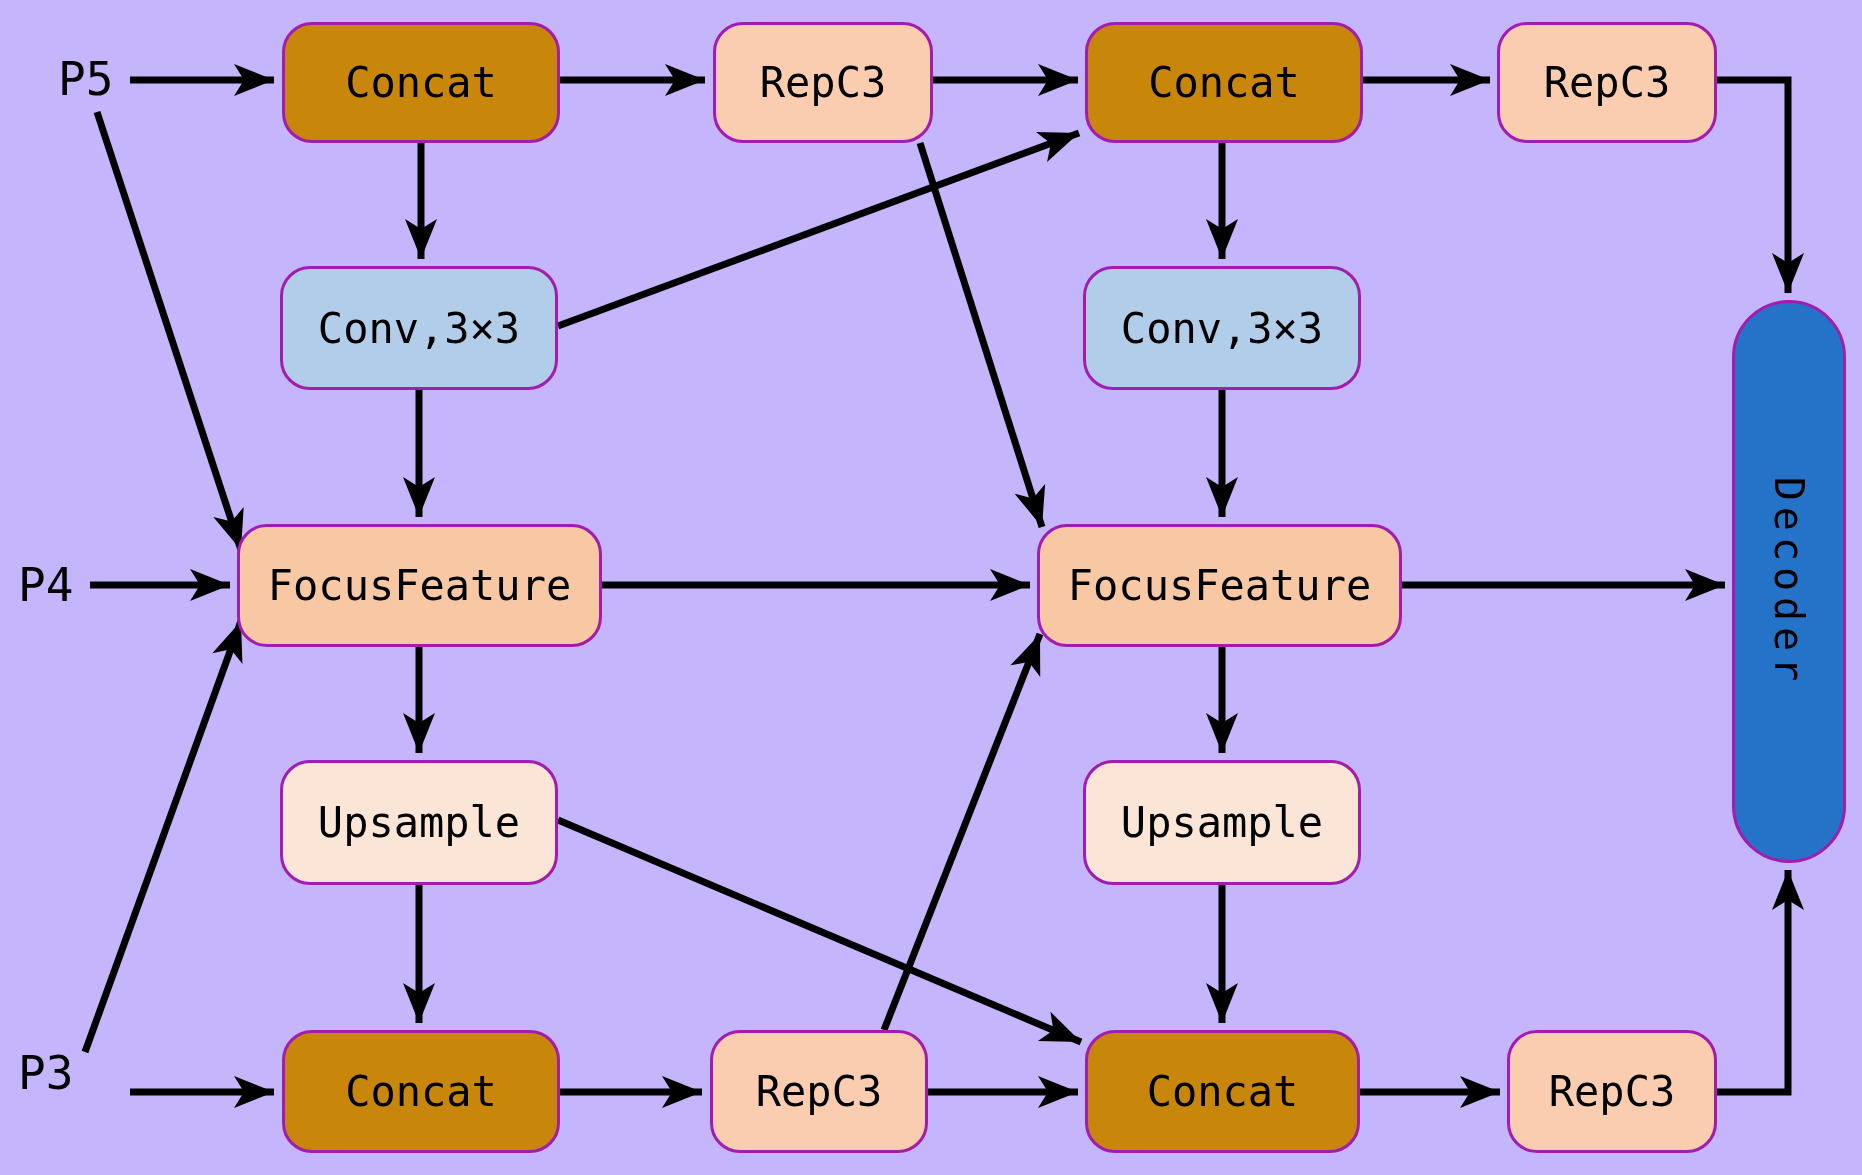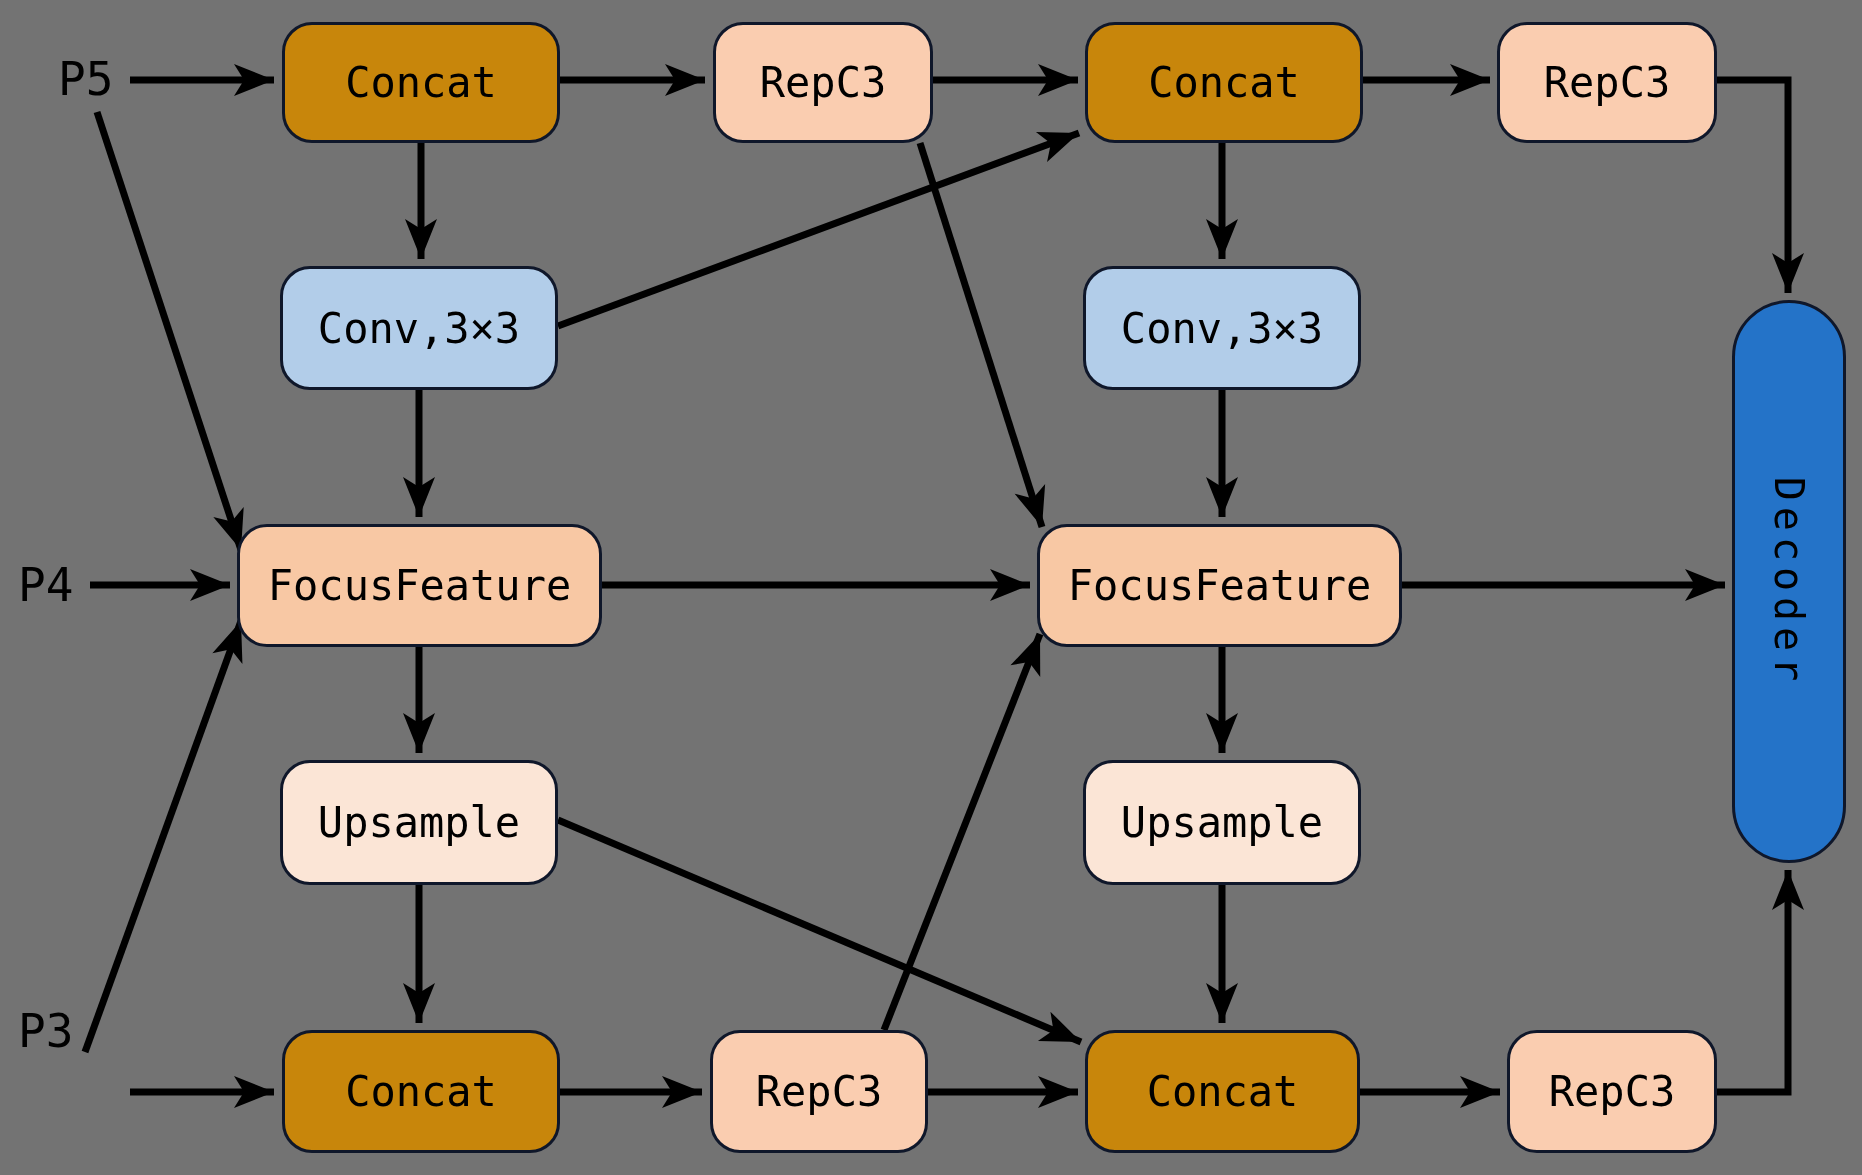--- a/index.html
+++ b/index.html
@@ -1,31 +1,31 @@
 <!DOCTYPE html>
 <html><head>
 <meta charset="utf-8">
 <style>
   html,body{margin:0;padding:0;background:#ffffff;}
   .canvas{
     position:relative;
     width:1862px;
     height:1175px;
-    background:#737373;
+    background:#c4b5fd;
     font-family:"DejaVu Sans Mono", monospace;
     overflow:hidden;
   }
   .edges{position:absolute;left:0;top:0;width:1862px;height:1175px;}
   .node{
     position:absolute;
     display:flex;
     align-items:center;
     justify-content:center;
     box-sizing:border-box;
-    border:3px solid #0f172a;
+    border:3px solid #a21caf;
     border-radius:30px;
     font-size:42px;
     color:#000;
     white-space:nowrap;
     z-index:2;
   }
   .input-label{
     position:absolute;
     font-size:46px;
     color:#000;
@@ -81,21 +81,21 @@
       <line x1="85" y1="1052" x2="241" y2="621" marker-end="url(#ah)"></line>
       <line x1="558" y1="326" x2="1079" y2="133" marker-end="url(#ah)"></line>
       <line x1="920" y1="143" x2="1042" y2="527" marker-end="url(#ah)"></line>
       <line x1="558" y1="820" x2="1081" y2="1042" marker-end="url(#ah)"></line>
       <line x1="884" y1="1030" x2="1040" y2="634" marker-end="url(#ah)"></line>
     </g>
   </svg>
 
   <div class="input-label" style="left:58px;top:52px;">P5</div>
   <div class="input-label" style="left:18px;top:558px;text-align:right;">P4</div>
-  <div class="input-label" style="left:18px;top:1004px;">P3</div>
+  <div class="input-label" style="left:18px;top:1046px;">P3</div>
 
   <div class="node" style="left: 282px; top: 22px; width: 278px; height: 121px; background: rgb(200, 134, 11);">
       <span>Concat</span>
     </div>
   <div class="node" style="left: 713px; top: 22px; width: 220px; height: 121px; background: rgb(250, 205, 176);">
       <span>RepC3</span>
     </div>
   <div class="node" style="left: 1085px; top: 22px; width: 278px; height: 121px; background: rgb(200, 134, 11);">
       <span>Concat</span>
     </div>

